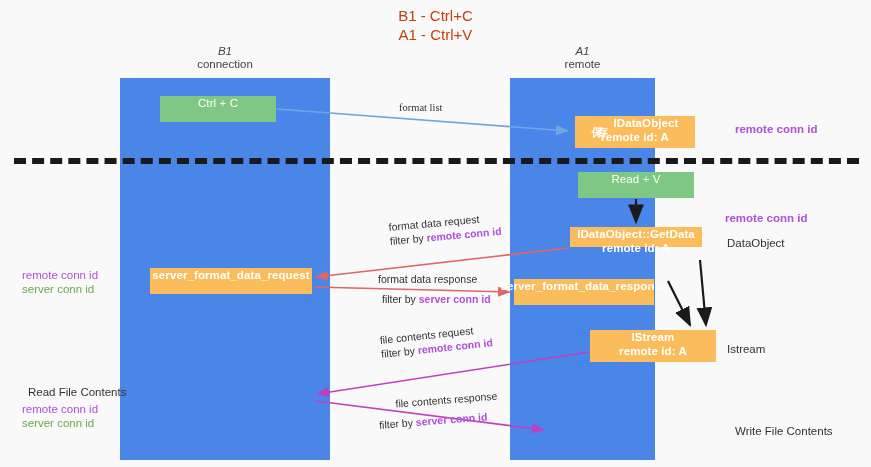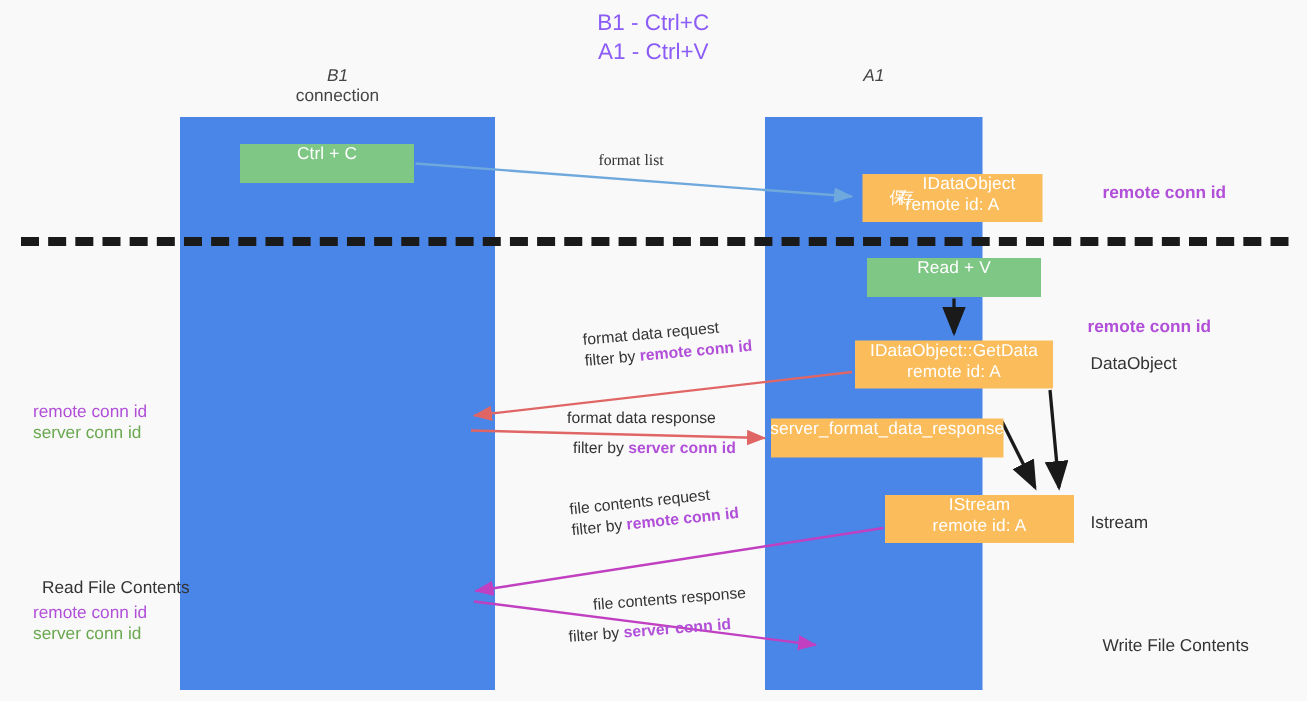--- a/index.html
+++ b/index.html
@@ -22,49 +22,49 @@
     position:absolute;text-align:center;
     font-size:11.5px;color:#444;line-height:13px;
   }
   #head-b1{left:120px;top:45px;width:210px;}
   #head-a1{left:510px;top:45px;width:145px;}
   .col-head .l1{display:block;font-style:italic;}
   .col-head .l2{display:block;}
 
   #title{
     position:absolute;left:0;top:6px;width:871px;
-    text-align:center;font-size:15px;color:#8b5cf6;line-height:19px;
+    text-align:center;font-size:15px;color:#c2410c;line-height:19px;
   }
   #title span{display:block;}
 
   
   #divider{
     position:absolute;left:14px;top:158px;width:845px;height:0;
     border-top:6px dashed #1a1a1a;
   }
 
   
   .node{
     position:absolute;box-sizing:border-box;
     display:flex;align-items:center;justify-content:flex-start;
     flex-direction:column;
     text-align:center;color:#ffffff;
     font-size:11.5px;line-height:14px;
     letter-spacing:.1px;
   }
   .node.green{background:#7fc785;}
-  .node.orange{background:#fbb03b;background:#fbbd5c;}
+  .node.orange{background:#fbb03b;background:#fbbd5c;font-weight:bold;}
   .node .ln{display:block;white-space:nowrap;}
 
   #n-ctrlc{left:160px;top:96px;width:116px;height:26px;}
   #n-idataobject{left:575px;top:116px;width:120px;height:32px;}
   #n-ctrlv{left:578px;top:172px;width:116px;height:26px;}
-  #n-getdata{left:570px;top:227px;width:132px;height:32px;}
+  #n-getdata{left:570px;top:227px;width:132px;height:20px;}
   #n-fmt-req{left:150px;top:268px;width:162px;height:26px;}
-  #n-fmt-resp{left:514px;top:279px;width:155px;height:26px;}
+  #n-fmt-resp{left:514px;top:279px;width:140px;height:26px;}
   #n-istream{left:590px;top:330px;width:126px;height:32px;}
   #n-file-req{left:150px;top:384px;width:162px;height:26px;}
   #n-file-resp{left:548px;top:416px;width:157px;height:28px;}
 
   
   .overlap-prefix{
     position:relative;display:inline-block;
     width:22px;vertical-align:baseline;
   }
   .overlap-prefix i{
@@ -117,20 +117,21 @@
     <span>B1 - Ctrl+C</span>
     <span>A1 - Ctrl+V</span>
   </div>
 
   <div class="col-head" id="head-b1">
     <span class="l1">B1</span>
     <span class="l2">connection</span>
   </div>
   <div class="col-head" id="head-a1">
     <span class="l1">A1</span>
+    <span class="l2">remote</span>
   </div>
 
   <div class="lane" id="lane-b1"></div>
   <div class="lane" id="lane-a1"></div>
 
   <svg id="svg-edges" viewBox="0 0 871 467">
     <defs>
       <marker id="ah-blue" markerWidth="9" markerHeight="9" refX="7.5" refY="3.2" orient="auto">
         <path d="M0,0 L8,3.2 L0,6.4 z" fill="#6fa8dc"></path>
       </marker>
@@ -175,20 +176,23 @@
 
   <div class="node green" id="n-ctrlv">
     <span class="ln">Read + V</span>
   </div>
 
   <div class="node orange" id="n-getdata">
     <span class="ln">IDataObject::GetData</span>
     <span class="ln">remote id: A</span>
   </div>
 
+  <div class="node orange" id="n-fmt-req">
+    <span class="ln">server_format_data_request</span>
+  </div>
 
   <div class="node orange" id="n-fmt-resp">
     <span class="ln">server_format_data_response</span>
   </div>
 
   <div class="node orange" id="n-istream">
     <span class="ln">IStream</span>
     <span class="ln">remote id: A</span>
   </div>
 

